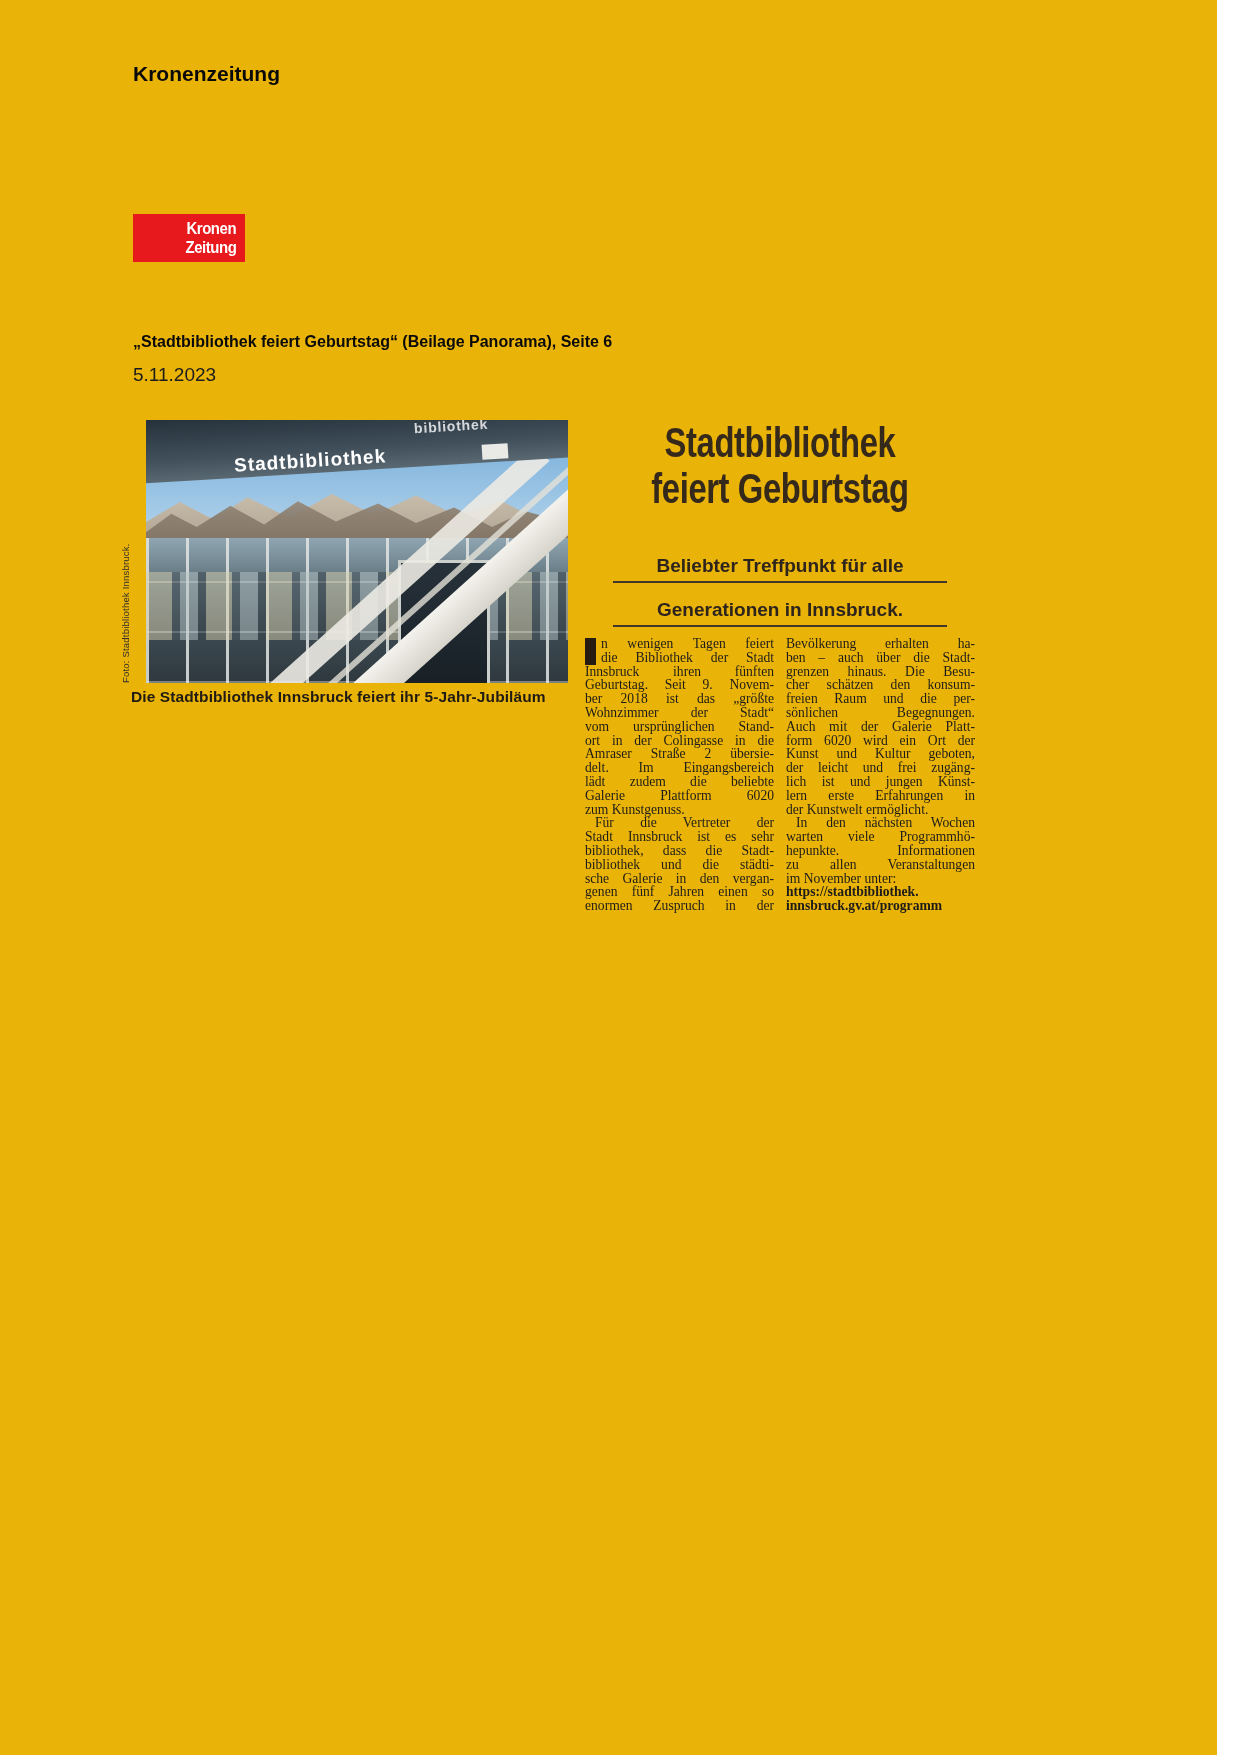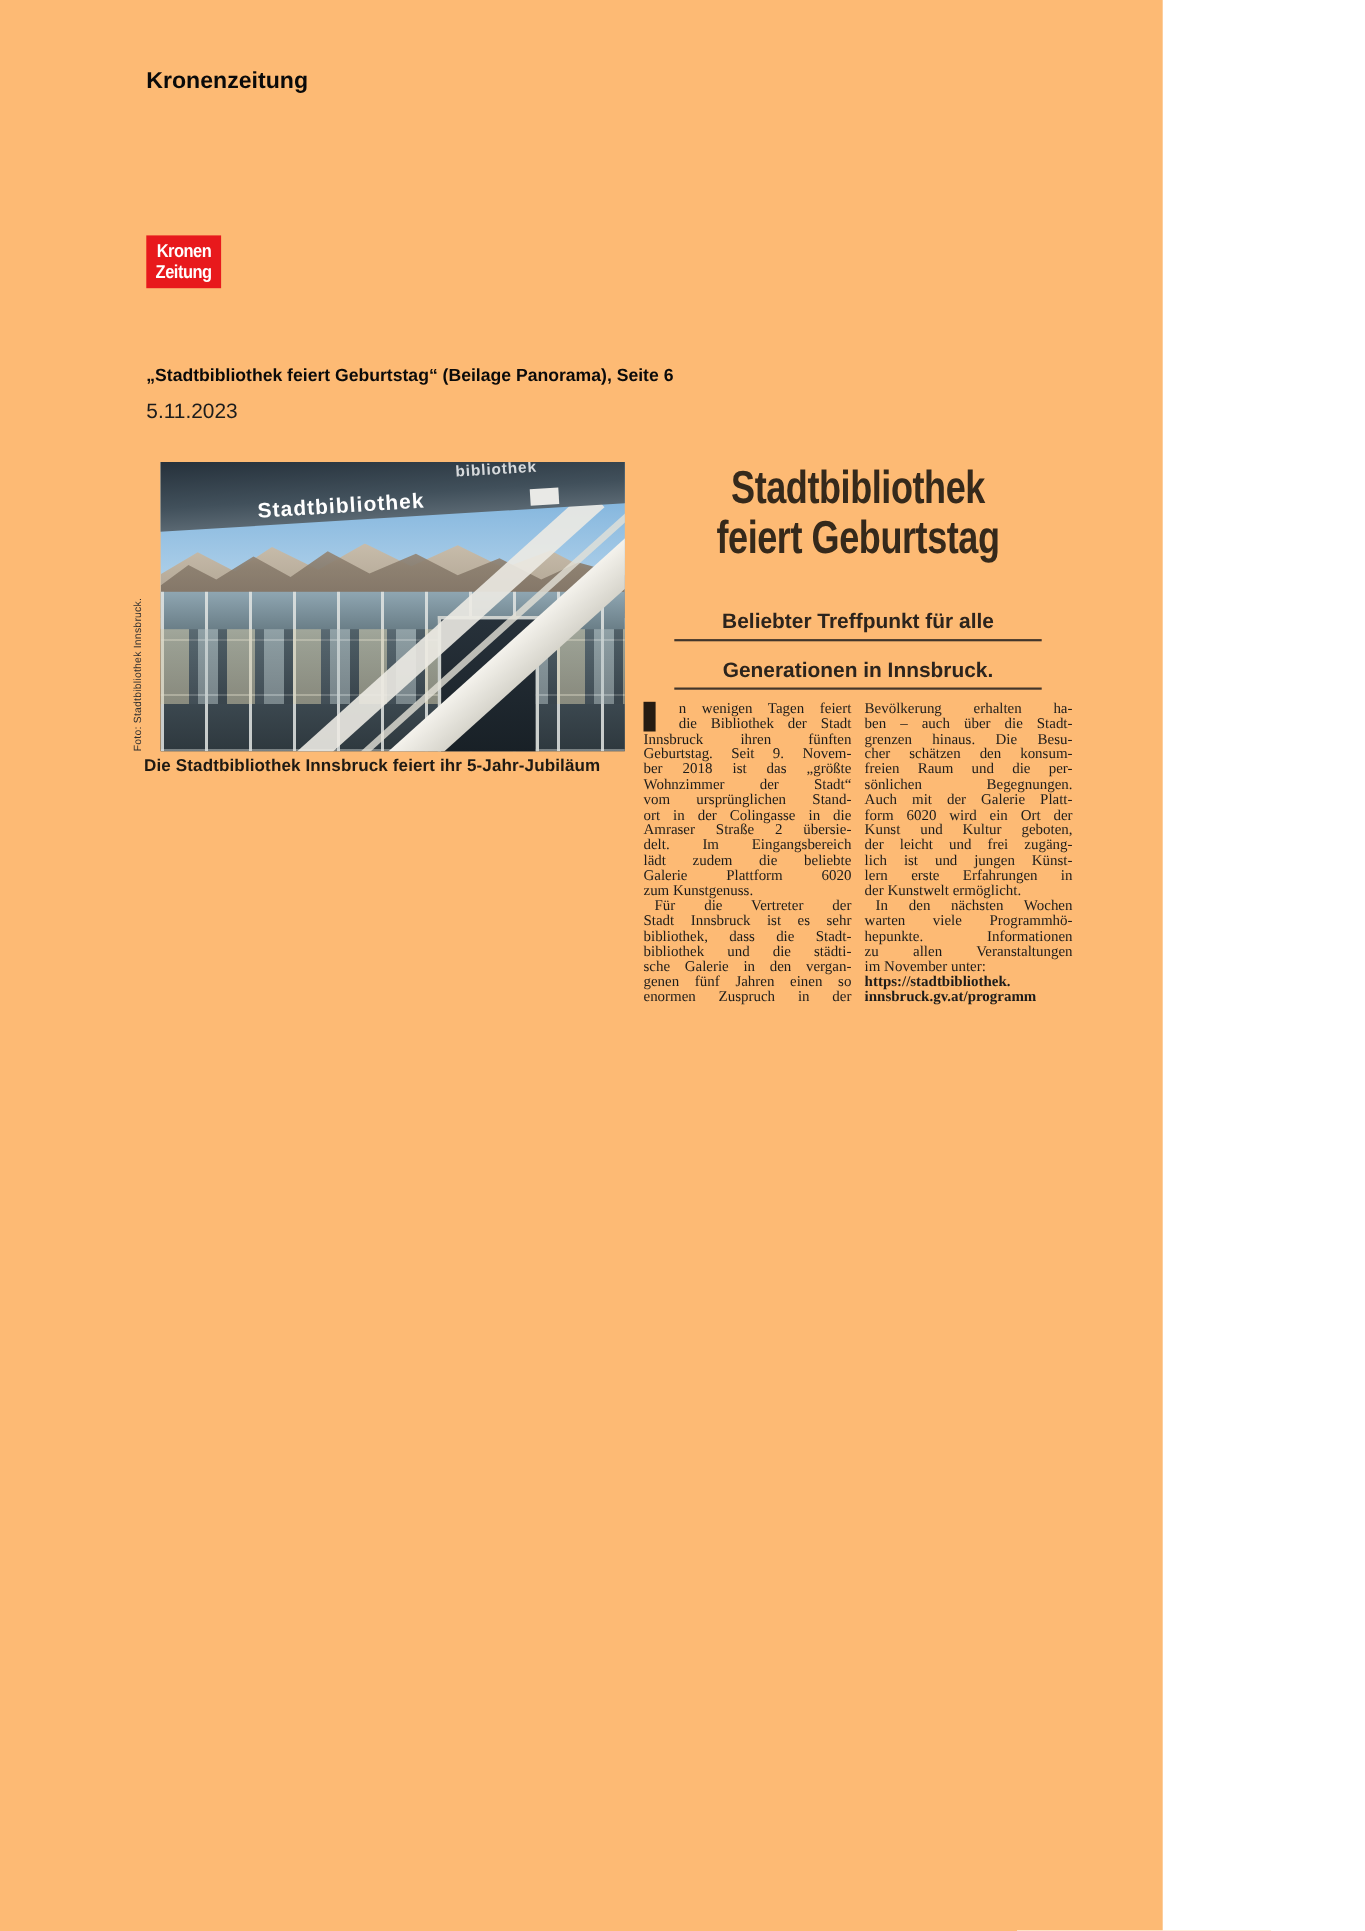--- a/index.html
+++ b/index.html
@@ -1,28 +1,28 @@
 <!DOCTYPE html>
 <html><head>
 <meta charset="utf-8">
 <style>
   html,body { margin:0; padding:0; background:#ffffff; }
   .page {
-    position:relative; width:1057px; height:1755px; background:#fdba74;
+    position:relative; width:1217px; height:1755px; background:#eab308;
     font-family:"Liberation Sans", sans-serif; overflow:hidden;
   }
   
   .masthead {
     position:absolute; left:133px; top:62px;
     font-weight:bold; font-size:21px; color:#0a0a0a;
   }
   .krone-logo {
     position:absolute; left:133px; top:214px; width:68px; height:48px;
     background:#e8191c; display:flex; flex-direction:column;
-    align-items:center; justify-content:center;
+    align-items:center; justify-content:center;padding-left:44px;
   }
   .krone-logo span {
     display:block; color:#ffffff; font-weight:bold; font-size:17px;
     line-height:19px; transform:scaleX(.88); letter-spacing:-0.5px;
   }
   .doc-title {
     position:absolute; left:133px; top:333px;
     font-weight:bold; font-size:16px; color:#0a0a0a; white-space:nowrap;
   }
   .doc-date {
@@ -107,21 +107,21 @@
   .rule { height:2px; background:#42362b; margin:4px 28px 3px 28px; }
   .cols { display:flex; gap:12px; margin-top:10px; }
   .col { position:relative; width:189px; font-family:"Liberation Serif", serif; }
   .dropcap-bar {
     position:absolute; left:0; top:1px; width:11px; height:27px;
     background:#261c12; color:transparent; overflow:hidden; font-size:24px;
   }
   .bline { height:13.8px; line-height:13.8px; font-size:13.6px; color:#1d1c1a; }
   .bline.j { text-align:justify; text-align-last:justify; }
   .bline.in { text-indent:10px; }
-  .bline.dc { padding-left:32px; }
+  .bline.dc { padding-left:16px; }
   .bline.bo { font-weight:bold; }
   
   .footer {
     position:absolute; left:0; right:0; top:1528px; text-align:center;
     font-size:17px; color:#0d0d0d;
   }
   .footer b { font-weight:bold; }
 </style>
 </head>
 <body>

